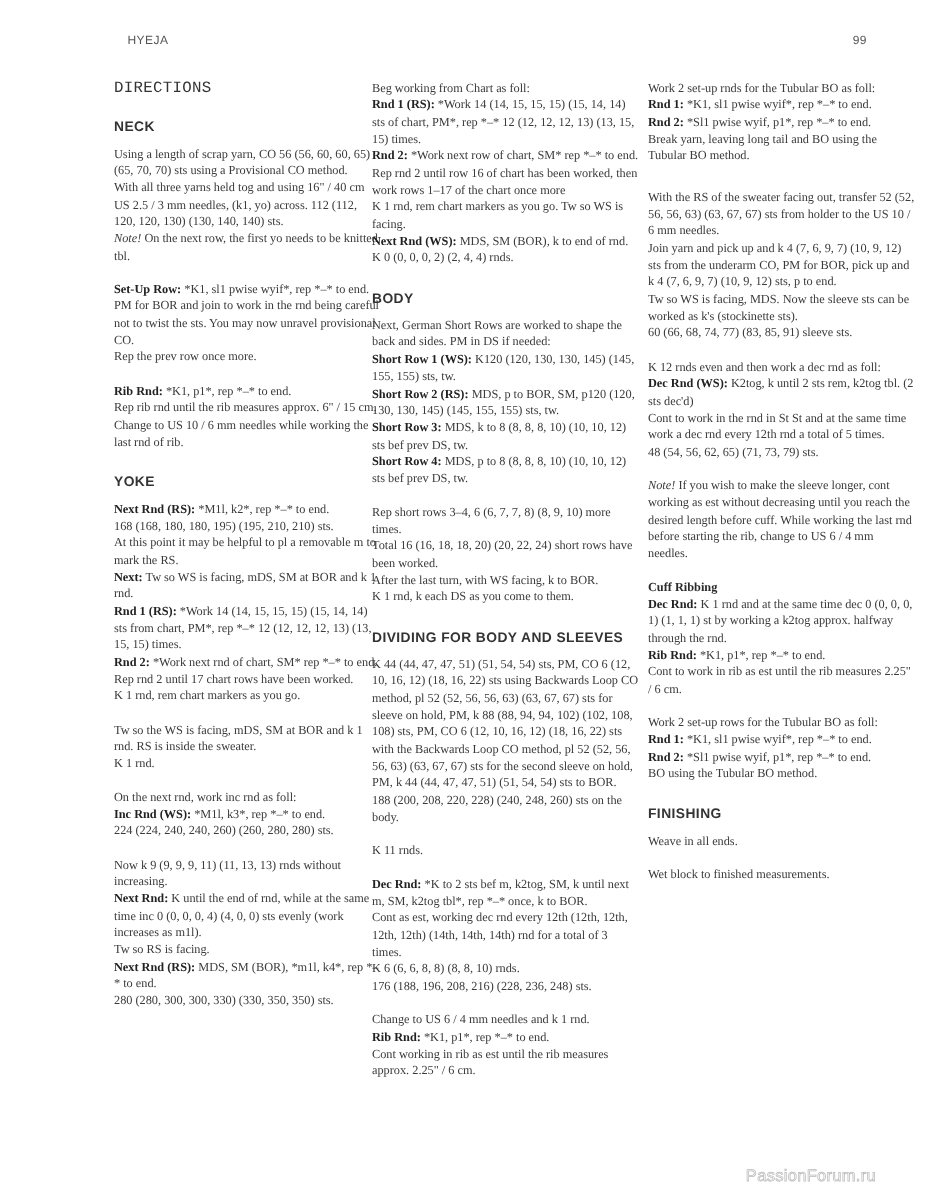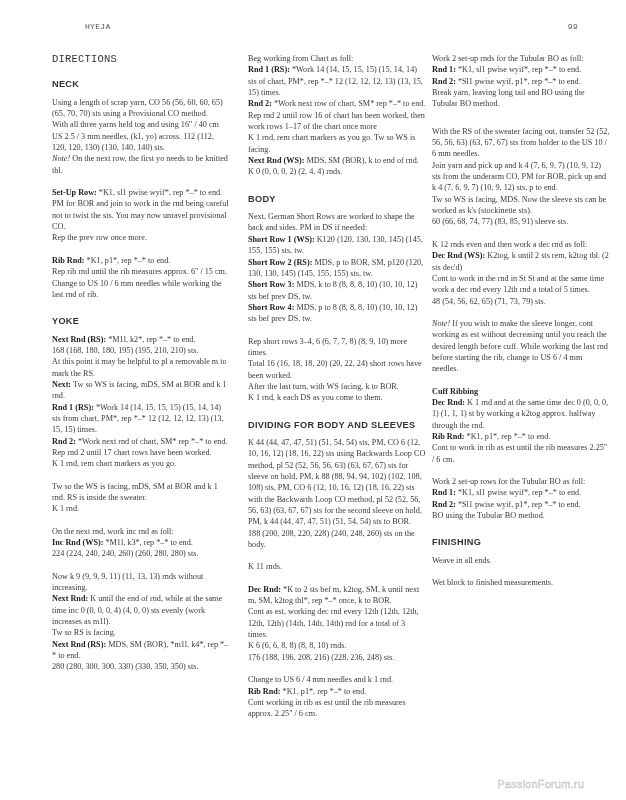--- a/index.html
+++ b/index.html
@@ -1,23 +1,23 @@
 <!DOCTYPE html>
 <html><head>
 <meta charset="utf-8">
 <style>
   html, body { margin: 0; padding: 0; background: #ffffff; }
   body { width: 626px; height: 800px; position: relative; overflow: hidden;
          font-family: "Liberation Serif", serif; color: #3a3a3a; }
-  .runhead { position: absolute; top: 22px; font-family: Liberation Mono, monospace;
+  .runhead { position: absolute; top: 22px; font-family: Liberation Sans, sans-serif;
              font-size: 8px; color: #555; letter-spacing: 0.3px; padding-left: 37px; }
   .runhead.left { left: 48px; }
   .runhead.right { right: 48px; }
   .col { position: absolute; top: 50px; width: 178px; font-size: 8.2px; line-height: 11.35px; }
-  .col.c1 { left: 52px; }
+  .col.c1 { left: 76px; }
   .col.c2 { left: 248px; top: 53px; }
   .col.c3 { left: 432px; top: 53px; }
   .title { font-family: "Liberation Mono", monospace; font-size: 10.5px; color: #333;
            margin: 4px 0 14px 0; letter-spacing: 0.2px; }
   .h { font-family: "Liberation Sans", sans-serif; font-weight: bold; font-size: 9.2px;
        color: #333; margin: 0 0 6px 0; letter-spacing: 0.3px; }
   .sub { font-weight: bold; color: #2a2a2a; }
   .sec { margin-bottom: 16px; }
   p { margin: 0; }
   .gap { height: 11px; }

